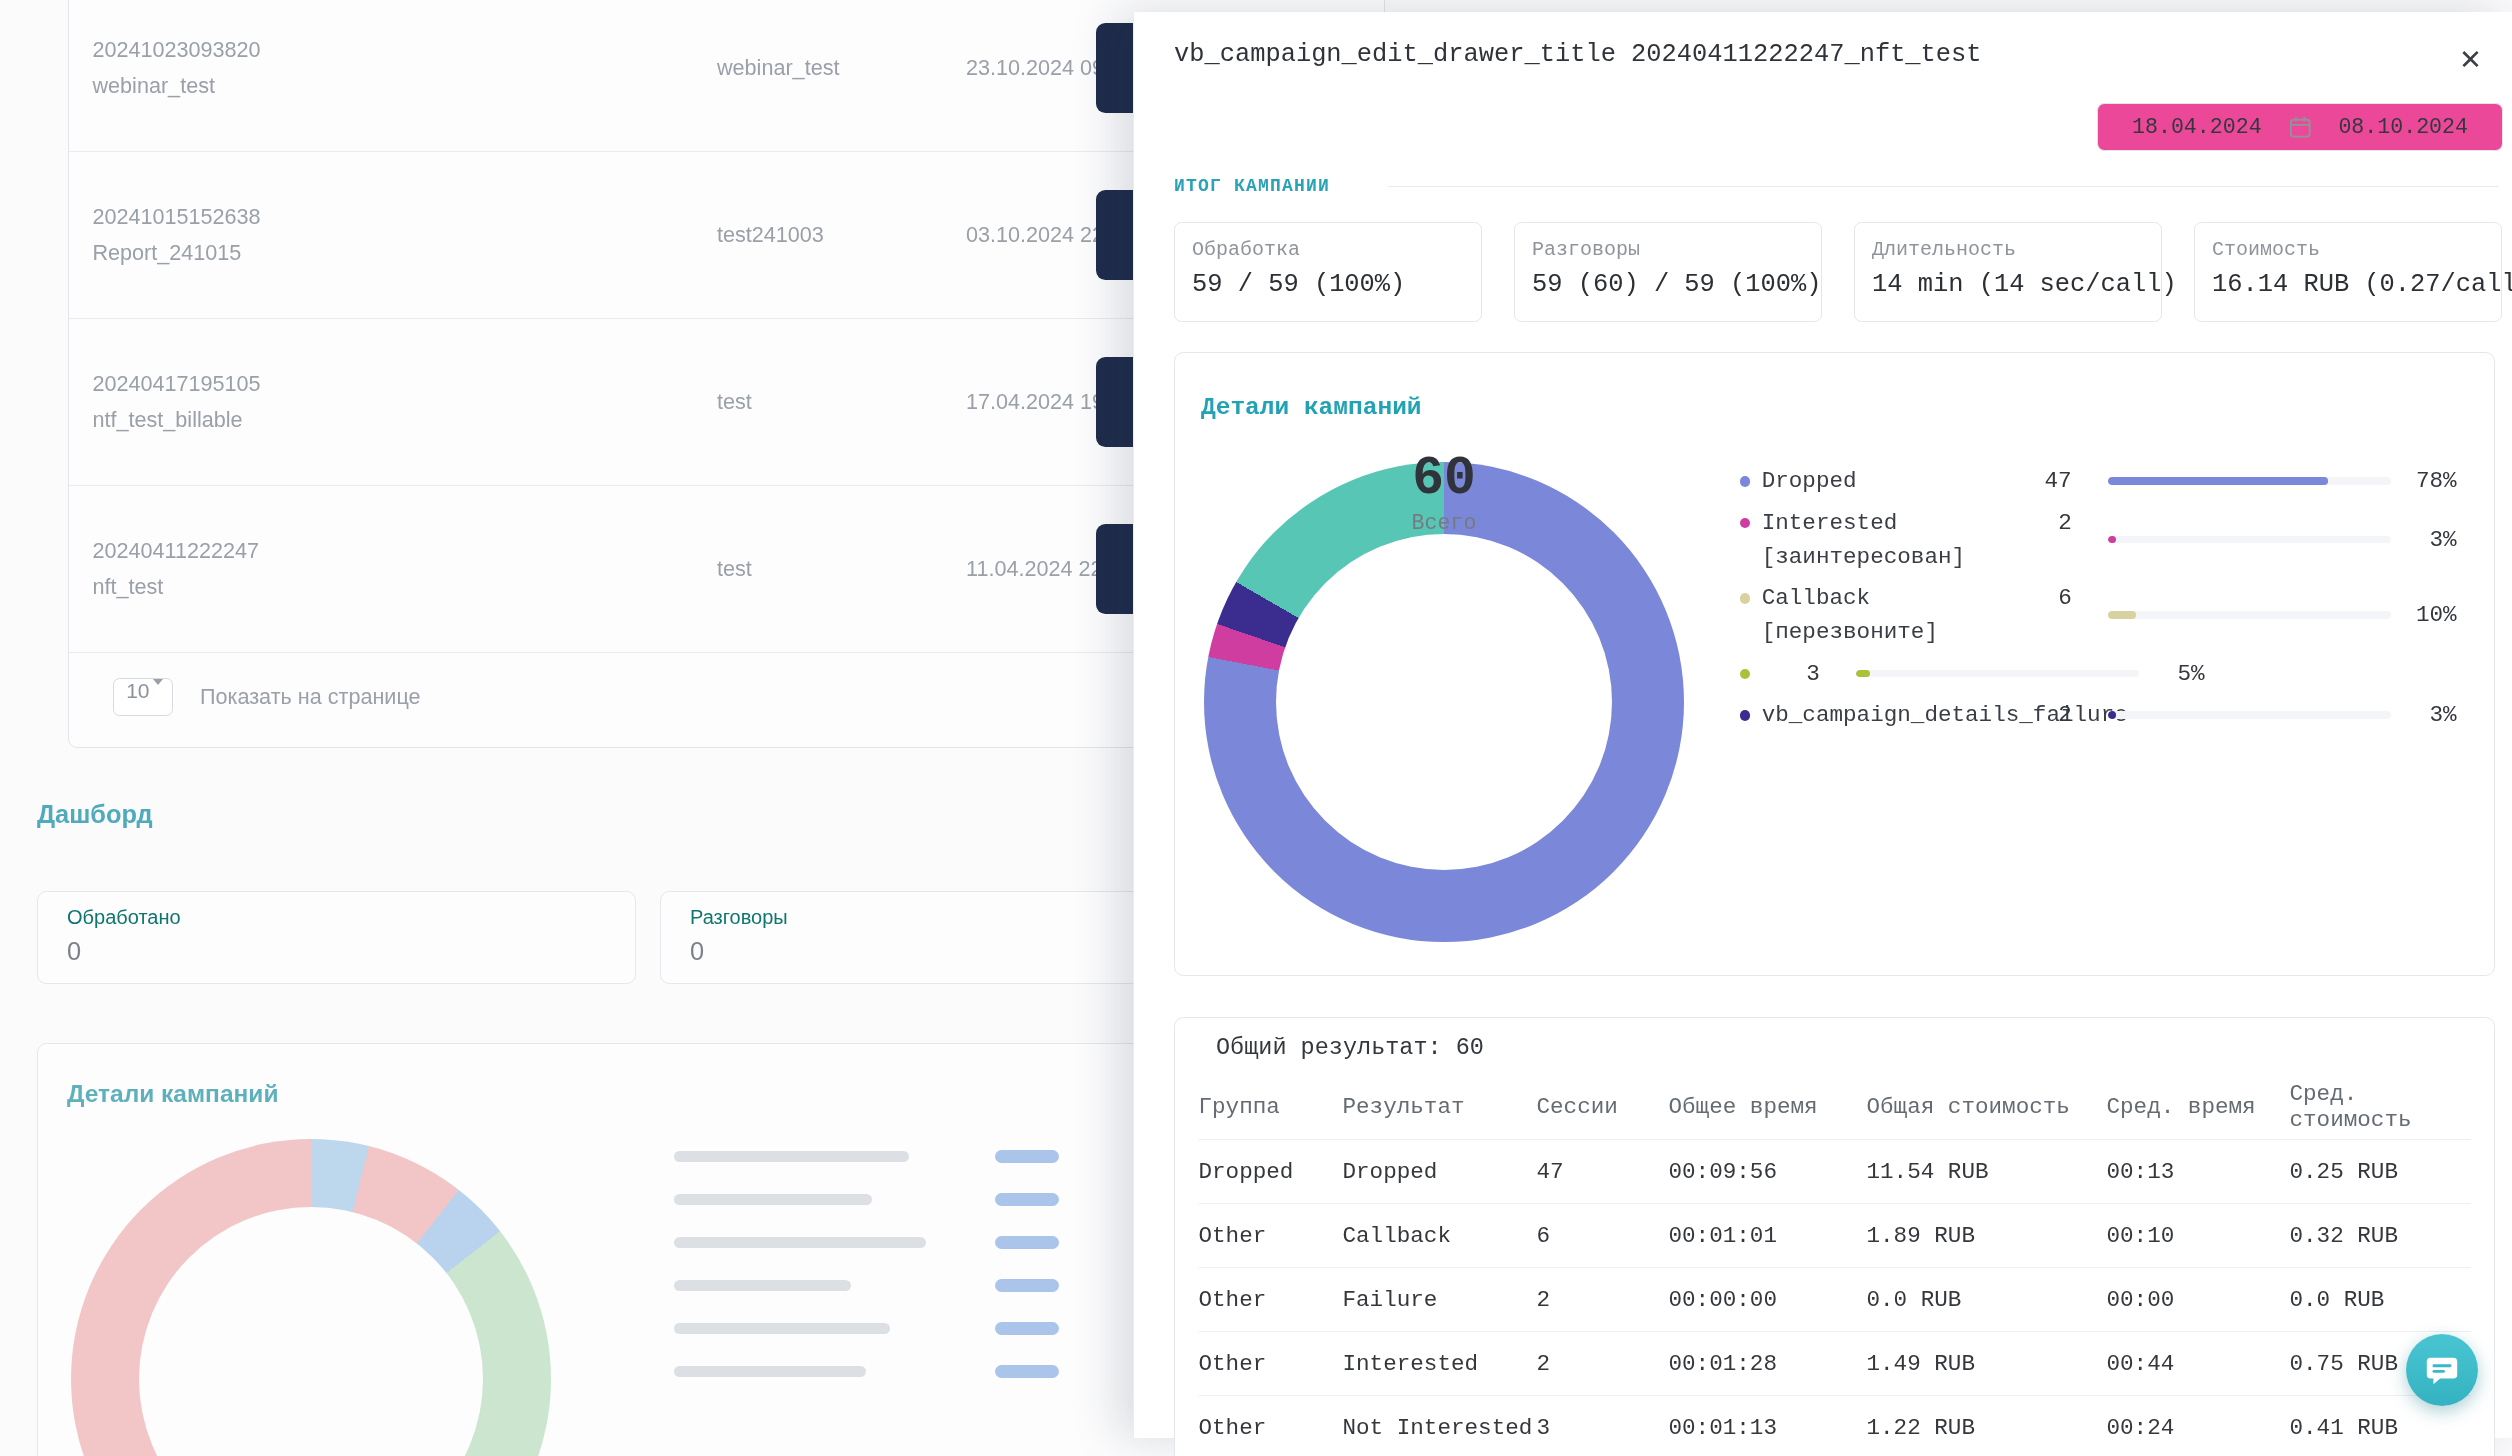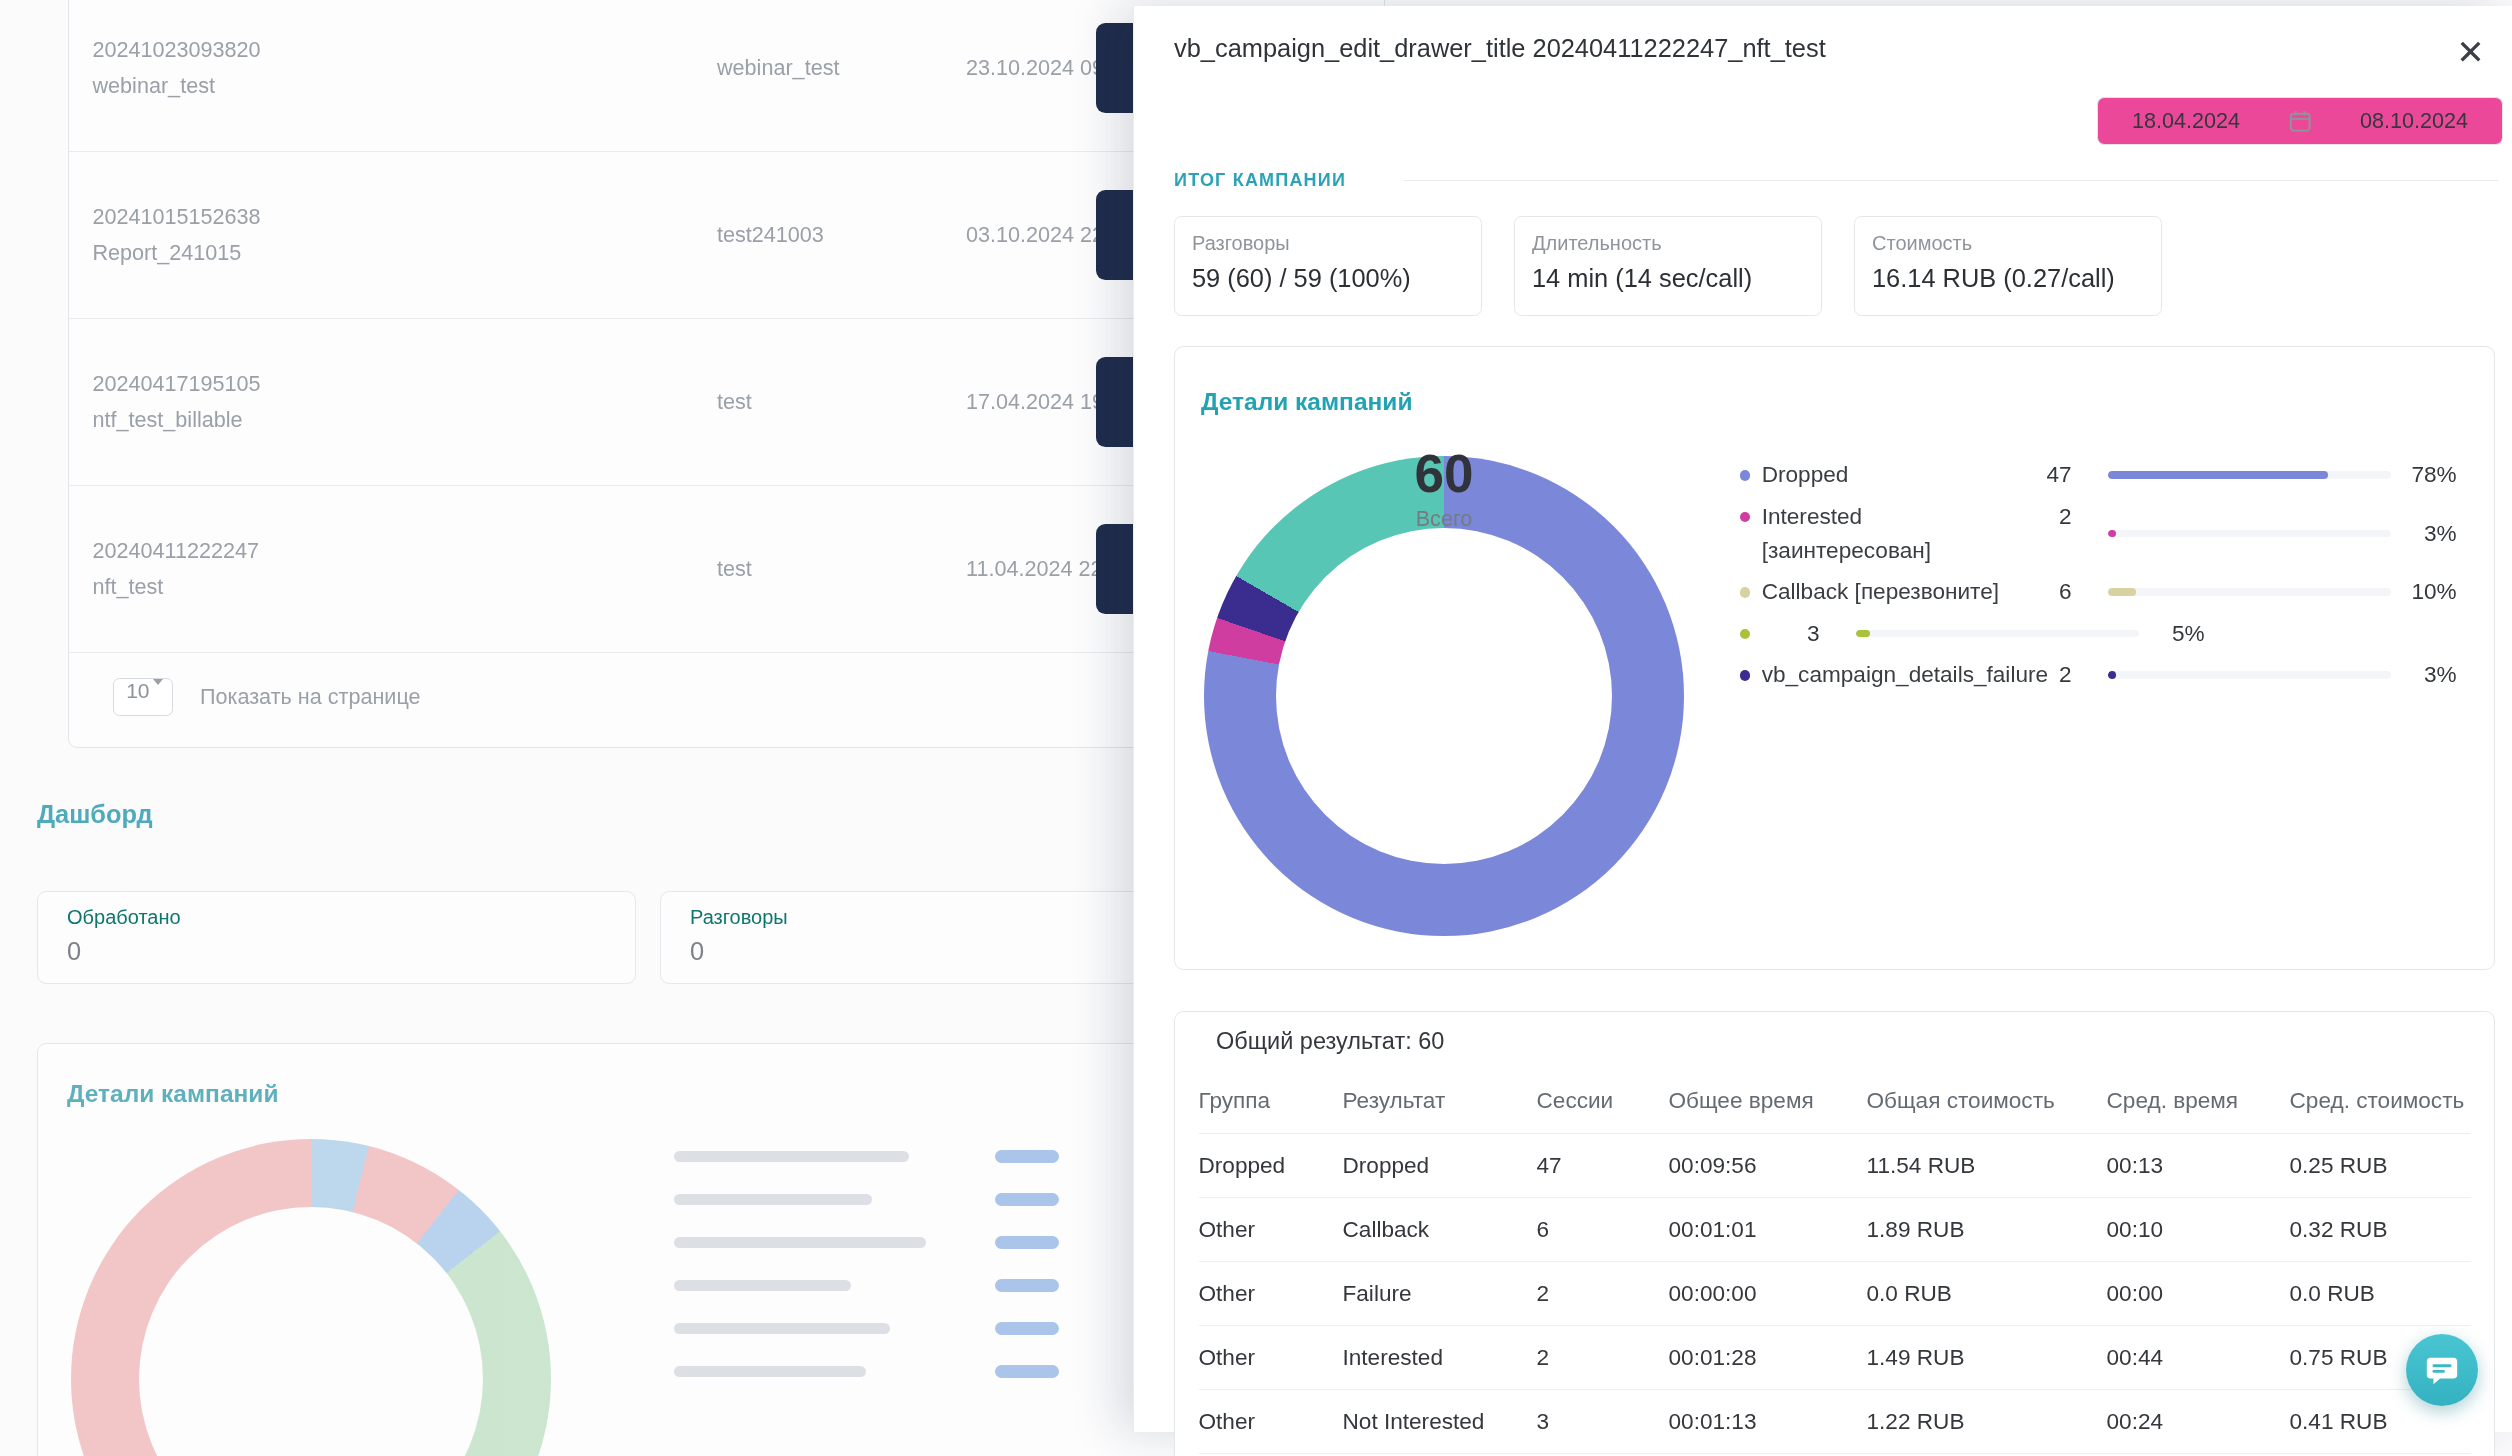--- a/index.html
+++ b/index.html
@@ -39,22 +39,22 @@
   .bg-donut { position:absolute; left:33px; top:95px; width:480px; height:480px; border-radius:50%; opacity:.8;
       background:conic-gradient(#aecfe8 0deg 14deg, #f0b9b9 14deg 38deg, #a9c9ec 38deg 52deg,
                  #bfe0c4 52deg 120deg, #a9c9ec 120deg 150deg, #bfe0c4 150deg 172deg, #f0b9b9 172deg 360deg); }
   .bg-donut::after { content:""; position:absolute; inset:68px; background:#fdfdfe; border-radius:50%; }
   .bg-skel { position:absolute; left:636px; top:91px; width:470px; }
   .skel-row { position:relative; height:43px; }
   .skel-text { position:absolute; left:0; top:16px; height:11.3px; border-radius:5.6px; background:#dcdfe4; }
   .skel-pill { position:absolute; left:321px; top:15px; width:64px; height:13px; border-radius:6.6px; background:#aac4ea; }
 
   
-  .drawer { position:absolute; left:1133px; top:6px; width:1379px; height:1426px; background:#fff;
-            border-left:0.9px solid #ececef; box-shadow:-15px 0 45px rgba(25,35,55,.16); }
+  .drawer { position:absolute; left:1133px; top:12px; width:1379px; height:1426px; background:#fff;
+            border-left:0.9px solid #ececef; box-shadow:-15px 0 45px rgba(25,35,55,.16);font-family:Liberation Mono, monospace; }
   .drawer-title { position:absolute; left:40px; top:28px; font-size:25.4px; font-weight:500; color:#30343a; }
   .drawer-close { position:absolute; right:17px; top:21px; width:49px; height:49px; display:flex;
                   align-items:center; justify-content:center; font-size:34px; font-weight:300;
                   color:#3c4046; cursor:pointer; }
   .date-range { position:absolute; left:963px; top:91px; width:406px; height:48px;
                 border:0.9px solid #e1e4e8; border-radius:7.5px; background:#ec4899;
                 display:flex; align-items:center; justify-content:space-between;
                 padding:0 34px; font-size:21.6px; color:#34383e; cursor:pointer; }
   .section-row { position:absolute; left:40px; top:164px; right:13px; display:flex; align-items:center;gap:41px; }
   .section-label { font-size:18px; font-weight:700; letter-spacing:1.2px; color:#2aa3b6; white-space:nowrap; }
@@ -213,20 +213,24 @@
       <span>08.10.2024</span>
     </div>
 
     <div class="section-row">
       <span class="section-label">ИТОГ КАМПАНИИ</span>
       <span class="section-line"></span>
     </div>
 
     <div class="summary-row">
       <div class="sum-card">
+        <div class="sum-label">Обработка</div>
+        <div class="sum-value">59 / 59 (100%)</div>
+      </div>
+      <div class="sum-card">
         <div class="sum-label">Разговоры</div>
         <div class="sum-value">59 (60) / 59 (100%)</div>
       </div>
       <div class="sum-card">
         <div class="sum-label">Длительность</div>
         <div class="sum-value">14 min (14 sec/call)</div>
       </div>
       <div class="sum-card">
         <div class="sum-label">Стоимость</div>
         <div class="sum-value">16.14 RUB (0.27/call)</div>

